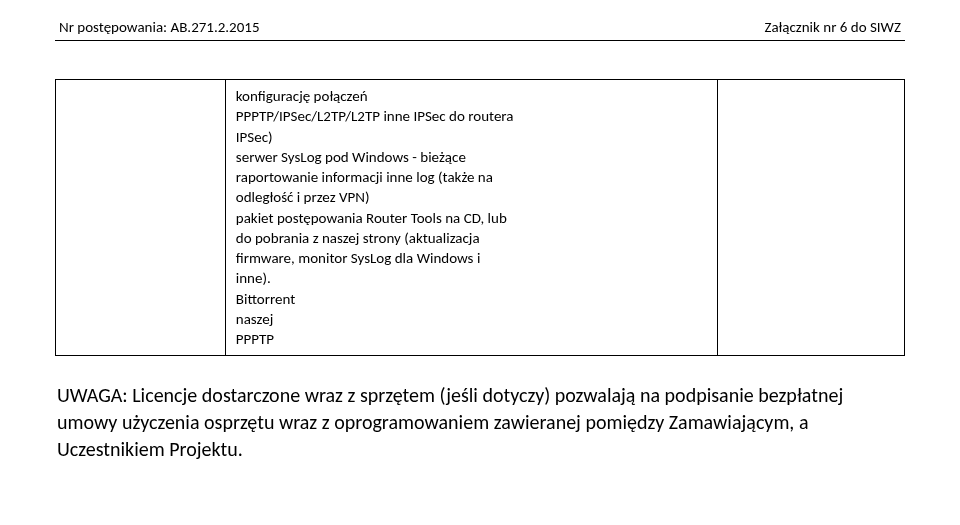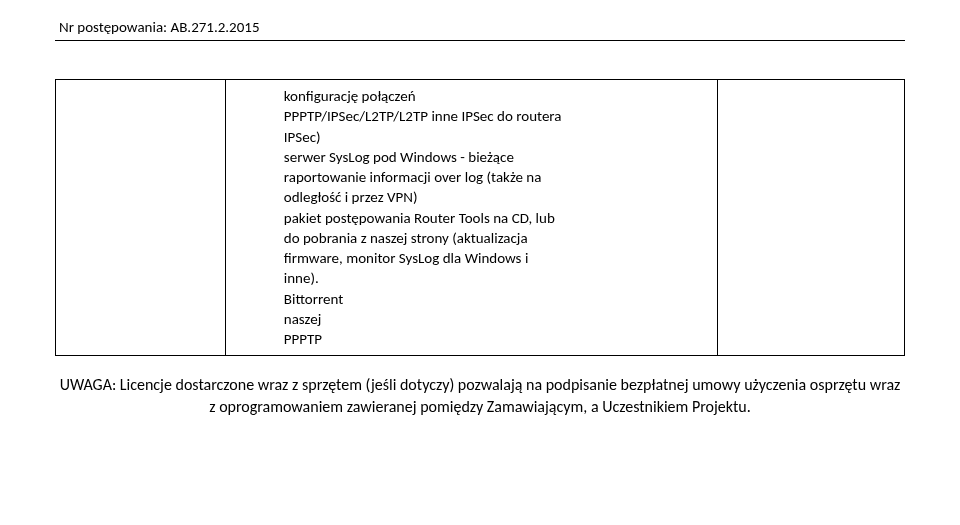--- a/index.html
+++ b/index.html
@@ -41,53 +41,52 @@
     vertical-align: top;
     padding: 6px 10px;
     font-size: 15px;
     line-height: 1.35;
   }
   td.col1 { width: 20%; min-height: 220px; }
   td.col2 { width: 58%; }
   td.col3 { width: 22%; }
   .content-lines span {
     display: block;
-    margin-left: 48px;
   }
   .note {
-    margin-top: 18px;
-    font-size: 16px;
+    margin-top: 26px;
+    font-size: 20px;
     line-height: 1.35;
     padding: 0 2px;
-    text-align: center;
   }
   .note .label { display: inline; }
   .note .text { display: inline; }
 </style>
 </head>
 <body>
 
 <div class="page">
 
   <div class="header-row">
     <div class="header-left">Nr postępowania: AB.271.2.2015</div>
+    <div class="header-right">Załącznik nr 6 do SIWZ</div>
   </div>
 
   <div class="table-wrap">
     <table>
       <tbody>
           <tr>
         <td class="col1"></td>
         <td class="col2">
           <div class="content-lines">
             <span>konfigurację połączeń</span>
             <span>PPPTP/IPSec/L2TP/L2TP inne IPSec do routera</span>
             <span>IPSec)</span>
             <span>serwer SysLog pod Windows - bieżące</span>
-            <span>raportowanie informacji over log (także na</span>
+            <span>raportowanie informacji inne log (także na</span>
             <span>odległość i przez VPN)</span>
             <span>pakiet postępowania Router Tools na CD, lub</span>
             <span>do pobrania z naszej strony (aktualizacja</span>
             <span>firmware, monitor SysLog dla Windows i</span>
             <span>inne).</span>
             <span>Bittorrent</span>
             <span>naszej</span>
             <span>PPPTP</span>
           </div>
         </td>

